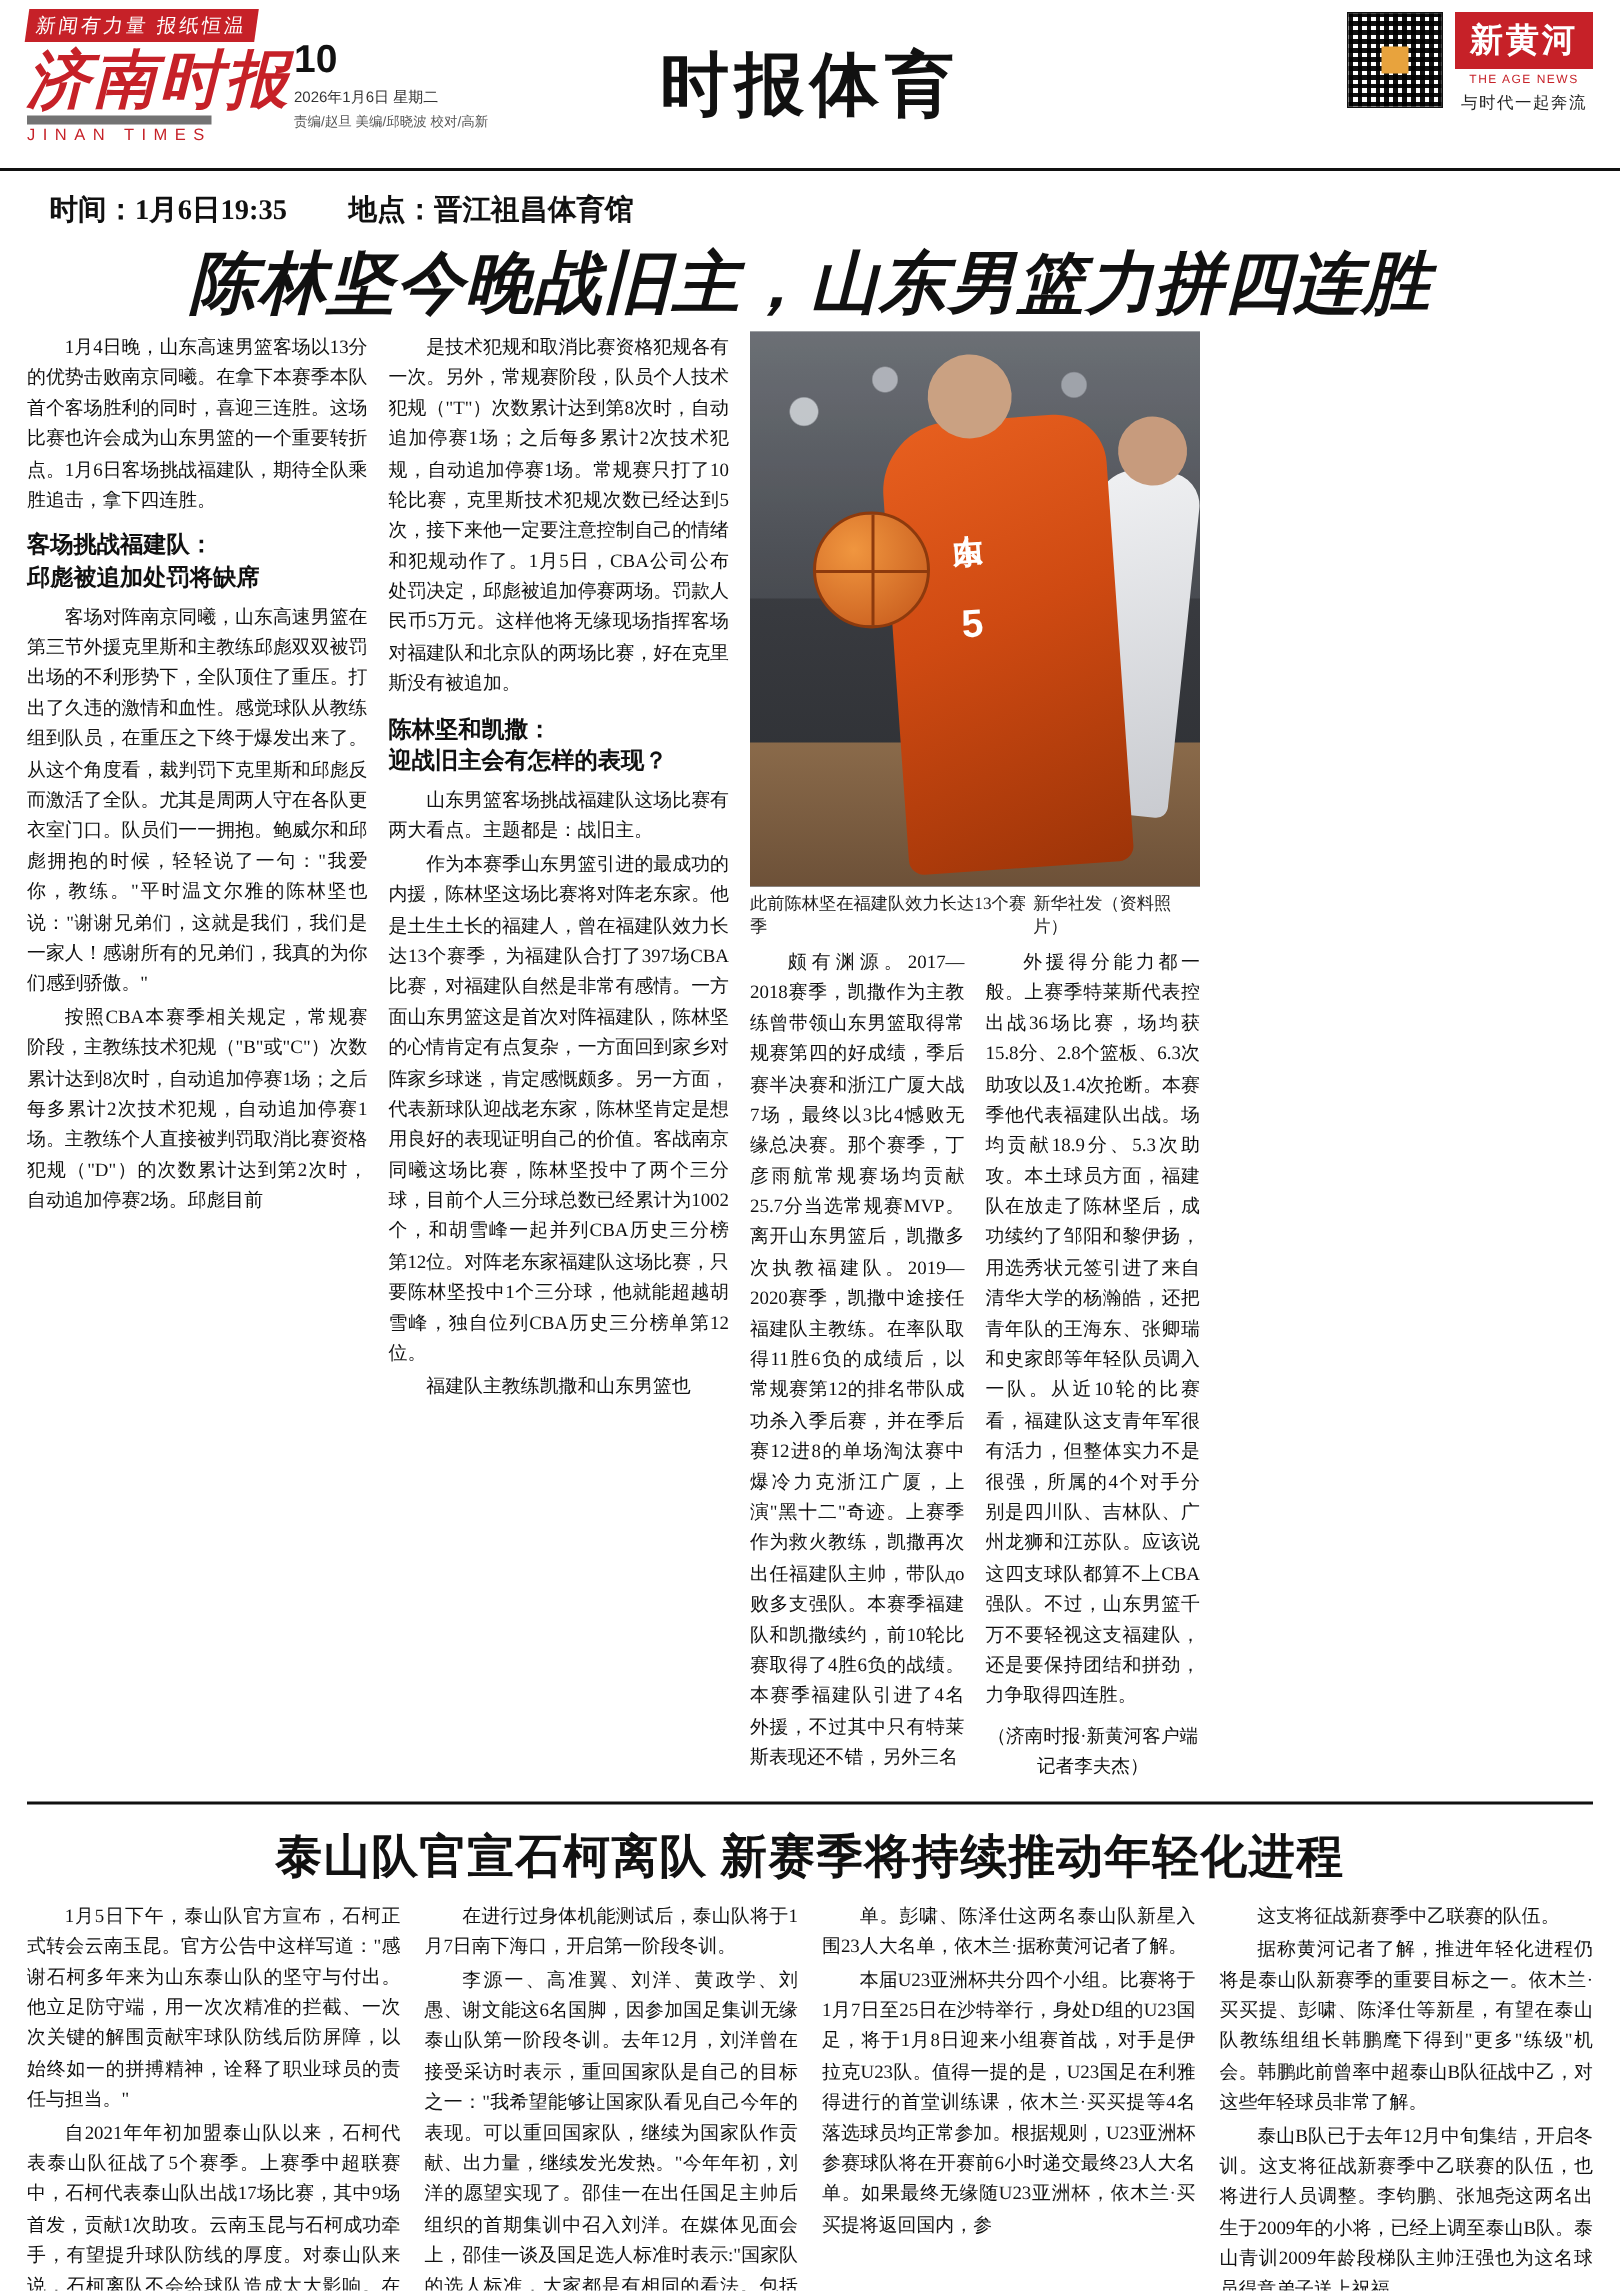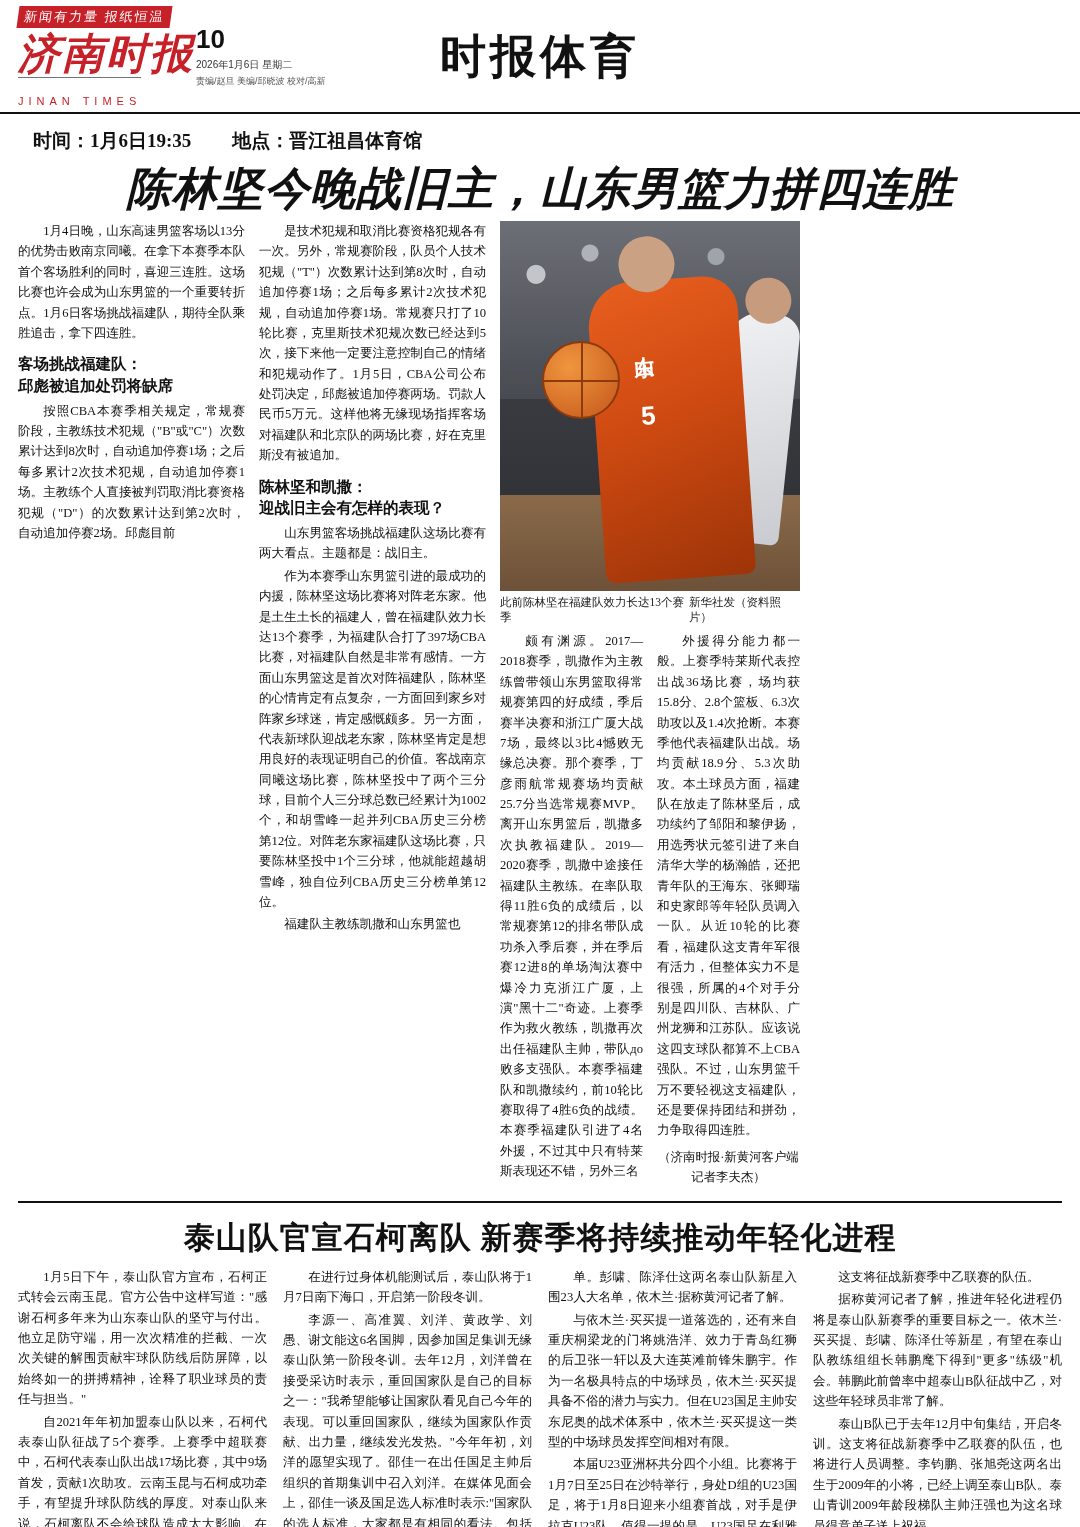--- a/index.html
+++ b/index.html
@@ -23,21 +23,21 @@
   }
   .mast-logo{
     font-family:"Liberation Serif",serif;
     font-size:42px;font-weight:bold;color:#c62128;
     letter-spacing:2px;line-height:1.05;margin-top:4px;
     font-style:italic;
   }
   .mast-logo-en{
     font-family:"Liberation Sans",sans-serif;
     font-size:11px;letter-spacing:5px;color:#c62128;
-    border-top:1px solid #737373;display:inline-block;padding-top:17px;margin-top:1px;
+    border-top:6px solid #737373;display:inline-block;padding-top:1px;margin-top:1px;
   }
   .mast-mid{position:absolute;left:196px;top:26px;width:150px;}
   .mast-page{font-family:"Liberation Sans",sans-serif;font-size:26px;font-weight:bold;line-height:1;}
   .mast-date{font-family:"Liberation Sans",sans-serif;font-size:10px;color:#333;margin-top:6px;}
   .mast-staff{font-family:"Liberation Sans",sans-serif;font-size:9px;color:#555;margin-top:3px;}
   .mast-title{
     position:absolute;left:0;right:0;top:26px;text-align:center;
     font-size:46px;font-weight:bold;letter-spacing:4px;
     font-family:"Liberation Serif",serif;
   }
@@ -128,35 +128,44 @@
       <div class="mast-banner">新闻有力量 报纸恒温</div>
       <div class="mast-logo">济南时报</div>
       <div class="mast-logo-en">JINAN TIMES</div>
     </div>
     <div class="mast-mid">
       <div class="mast-page">10</div>
       <div class="mast-date">2026年1月6日 星期二</div>
       <div class="mast-staff">责编/赵旦 美编/邱晓波 校对/高新</div>
     </div>
     <div class="mast-title">时报体育</div>
+    <div class="mast-right">
+      <div class="qr"></div>
+      <div class="brandbox">
+        <div class="brand-red">新黄河</div>
+        <div class="brand-en">THE AGE NEWS</div>
+        <div class="brand-sub">与时代一起奔流</div>
+      </div>
+    </div>
   </div>
 
   <div class="infoblock">
     <div>
       <span class="lbl">时间：</span><span>1月6日19:35</span><span class="gap"></span><span class="lbl">地点：</span><span>晋江祖昌体育馆</span>
     </div>
   </div>
 
   <div class="headline">陈林坚今晚战旧主，山东男篮力拼四连胜</div>
 
   <div class="article">
 
     <div class="col">
       <p>1月4日晚，山东高速男篮客场以13分的优势击败南京同曦。在拿下本赛季本队首个客场胜利的同时，喜迎三连胜。这场比赛也许会成为山东男篮的一个重要转折点。1月6日客场挑战福建队，期待全队乘胜追击，拿下四连胜。</p>
       <div class="sub">客场挑战福建队：<br>邱彪被追加处罚将缺席</div>
+      <p>客场对阵南京同曦，山东高速男篮在第三节外援克里斯和主教练邱彪双双被罚出场的不利形势下，全队顶住了重压。打出了久违的激情和血性。感觉球队从教练组到队员，在重压之下终于爆发出来了。从这个角度看，裁判罚下克里斯和邱彪反而激活了全队。尤其是周两人守在各队更衣室门口。队员们一一拥抱。鲍威尔和邱彪拥抱的时候，轻轻说了一句："我爱你，教练。"平时温文尔雅的陈林坚也说："谢谢兄弟们，这就是我们，我们是一家人！感谢所有的兄弟们，我真的为你们感到骄傲。"</p>
       <p>按照CBA本赛季相关规定，常规赛阶段，主教练技术犯规（"B"或"C"）次数累计达到8次时，自动追加停赛1场；之后每多累计2次技术犯规，自动追加停赛1场。主教练个人直接被判罚取消比赛资格犯规（"D"）的次数累计达到第2次时，自动追加停赛2场。邱彪目前</p>
     </div>
 
     <div class="col">
       <p>是技术犯规和取消比赛资格犯规各有一次。另外，常规赛阶段，队员个人技术犯规（"T"）次数累计达到第8次时，自动追加停赛1场；之后每多累计2次技术犯规，自动追加停赛1场。常规赛只打了10轮比赛，克里斯技术犯规次数已经达到5次，接下来他一定要注意控制自己的情绪和犯规动作了。1月5日，CBA公司公布处罚决定，邱彪被追加停赛两场。罚款人民币5万元。这样他将无缘现场指挥客场对福建队和北京队的两场比赛，好在克里斯没有被追加。</p>
       <div class="sub">陈林坚和凯撒：<br>迎战旧主会有怎样的表现？</div>
       <p>山东男篮客场挑战福建队这场比赛有两大看点。主题都是：战旧主。</p>
       <p>作为本赛季山东男篮引进的最成功的内援，陈林坚这场比赛将对阵老东家。他是土生土长的福建人，曾在福建队效力长达13个赛季，为福建队合打了397场CBA比赛，对福建队自然是非常有感情。一方面山东男篮这是首次对阵福建队，陈林坚的心情肯定有点复杂，一方面回到家乡对阵家乡球迷，肯定感慨颇多。另一方面，代表新球队迎战老东家，陈林坚肯定是想用良好的表现证明自己的价值。客战南京同曦这场比赛，陈林坚投中了两个三分球，目前个人三分球总数已经累计为1002个，和胡雪峰一起并列CBA历史三分榜第12位。对阵老东家福建队这场比赛，只要陈林坚投中1个三分球，他就能超越胡雪峰，独自位列CBA历史三分榜单第12位。</p>
       <p>福建队主教练凯撒和山东男篮也</p>
     </div>
@@ -198,21 +207,20 @@
       <p>自2021年年初加盟泰山队以来，石柯代表泰山队征战了5个赛季。上赛季中超联赛中，石柯代表泰山队出战17场比赛，其中9场首发，贡献1次助攻。云南玉昆与石柯成功牵手，有望提升球队防线的厚度。对泰山队来说，石柯离队不会给球队造成太大影响。在中后卫位置上，泰山队补充了蒋圣龙这位"富哈"高准翼、黄政学上赛季也都曾串连这一位置，且表现不俗。</p>
 
     </div>
     <div class="col">
       <p>在进行过身体机能测试后，泰山队将于1月7日南下海口，开启第一阶段冬训。</p>
       <p>李源一、高准翼、刘洋、黄政学、刘愚、谢文能这6名国脚，因参加国足集训无缘泰山队第一阶段冬训。去年12月，刘洋曾在接受采访时表示，重回国家队是自己的目标之一："我希望能够让国家队看见自己今年的表现。可以重回国家队，继续为国家队作贡献、出力量，继续发光发热。"今年年初，刘洋的愿望实现了。邵佳一在出任国足主帅后组织的首期集训中召入刘洋。在媒体见面会上，邵佳一谈及国足选人标准时表示:"国家队的选人标准，大家都是有相同的看法。包括联赛的发挥、持续稳定的发挥、国家队的发挥，这些在我这里是非常重要的。需要持续稳定地发挥，才可能进入大名单。"</p>
 
     </div>
     <div class="col">
       <p>单。彭啸、陈泽仕这两名泰山队新星入围23人大名单，依木兰·据称黄河记者了解。</p>
-      <p>与依木兰·买买提一道落选的，还有来自重庆桐梁龙的门将姚浩洋、效力于青岛红狮的后卫张一轩以及大连英滩前锋朱鹏宇。作为一名极具特点的中场球员，依木兰·买买提具备不俗的潜力与实力。但在U23国足主帅安东尼奥的战术体系中，依木兰·买买提这一类型的中场球员发挥空间相对有限。</p>
       <p>本届U23亚洲杯共分四个小组。比赛将于1月7日至25日在沙特举行，身处D组的U23国足，将于1月8日迎来小组赛首战，对手是伊拉克U23队。值得一提的是，U23国足在利雅得进行的首堂训练课，依木兰·买买提等4名落选球员均正常参加。根据规则，U23亚洲杯参赛球队将在开赛前6小时递交最终23人大名单。如果最终无缘随U23亚洲杯，依木兰·买买提将返回国内，参</p>
     </div>
     <div class="col">
       <p>这支将征战新赛季中乙联赛的队伍。</p>
       <p>据称黄河记者了解，推进年轻化进程仍将是泰山队新赛季的重要目标之一。依木兰·买买提、彭啸、陈泽仕等新星，有望在泰山队教练组组长韩鹏麾下得到"更多"练级"机会。韩鹏此前曾率中超泰山B队征战中乙，对这些年轻球员非常了解。</p>
       <p>泰山B队已于去年12月中旬集结，开启冬训。这支将征战新赛季中乙联赛的队伍，也将进行人员调整。李钧鹏、张旭尧这两名出生于2009年的小将，已经上调至泰山B队。泰山青训2009年龄段梯队主帅汪强也为这名球员得意弟子送上祝福。</p>
 
     </div>
   </div>
 

